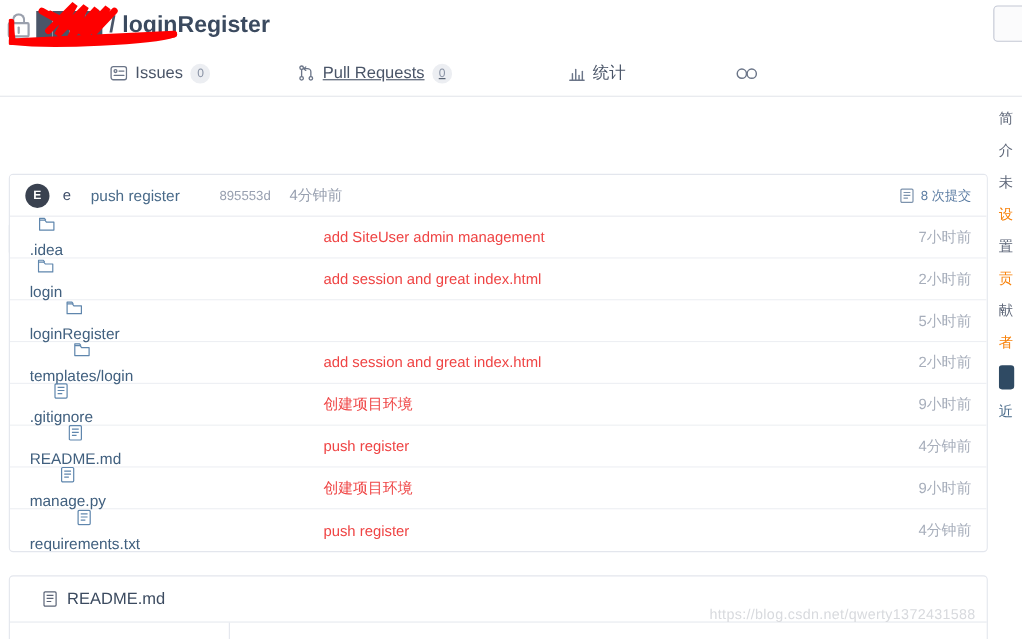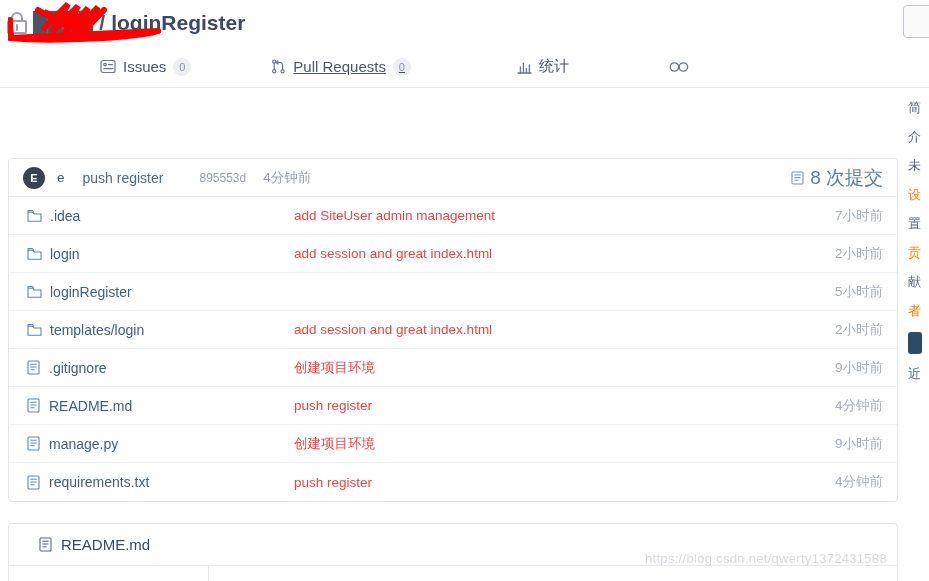--- a/index.html
+++ b/index.html
@@ -124,30 +124,30 @@
     color: #fff; font-size: 11px; display: flex; align-items: center;
     justify-content: center; font-weight: bold; flex: 0 0 22px;
   }
   .c-user { font-size: 13.5px; color: #41506b; margin-left: 12px; }
   .c-msg  { font-size: 14px; color: #4a6b8a; margin-left: 18px; }
   .c-sha  { font-size: 12px; color: #98a0b0; margin-left: 36px; }
   .c-time { font-size: 13.5px; color: #98a0b0; margin-left: 17px; }
   .c-commits {
     position: absolute; right: 14px; top: 0; height: 38px;
     display: flex; align-items: center; gap: 6px;
-    font-size: 19px; color: #5c7da3;
+    font-size: 12px; color: #5c7da3;
   }
   .frow {
     height: 38px; display: flex; align-items: center;
     border-bottom: 1px solid #edeff3; position: relative;
   }
   .frow:last-child { border-bottom: none; }
   .f-name {
     position: absolute; left: 18px; display: flex; align-items: center; gap: 8px;
-    font-size: 14px; color: #41607f;
+    font-size: 14px; color: #41607f; flex-direction: column;
   }
   .f-msg { position: absolute; left: 285px; font-size: 13.5px; color: #ef4444; }
   .f-time {
     position: absolute; right: 14px; font-size: 13.5px; color: #a7aebb;
   }
 
   
   .readmecard {
     position: absolute; left: 8px; top: 523px; width: 890px; height: 120px;
     border: 1px solid #e3e6ed; border-radius: 4px; background: #fff;

